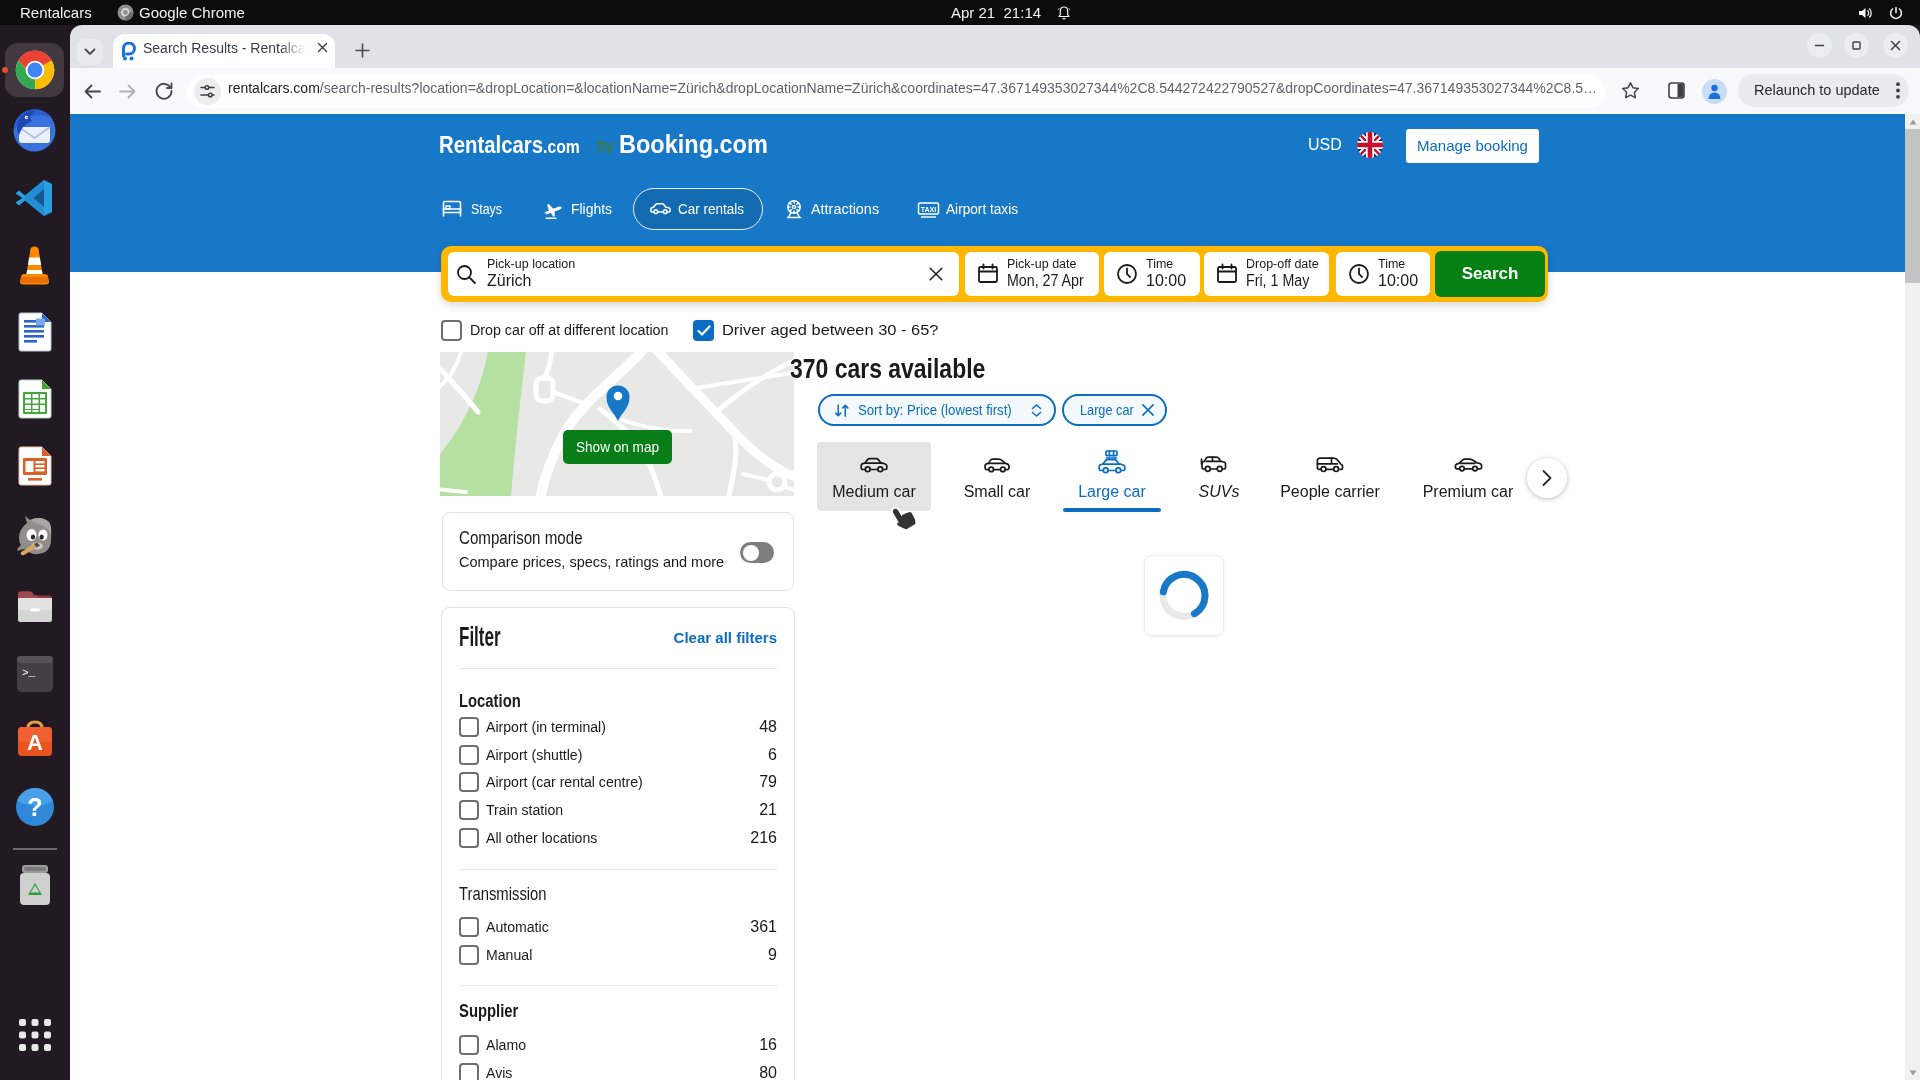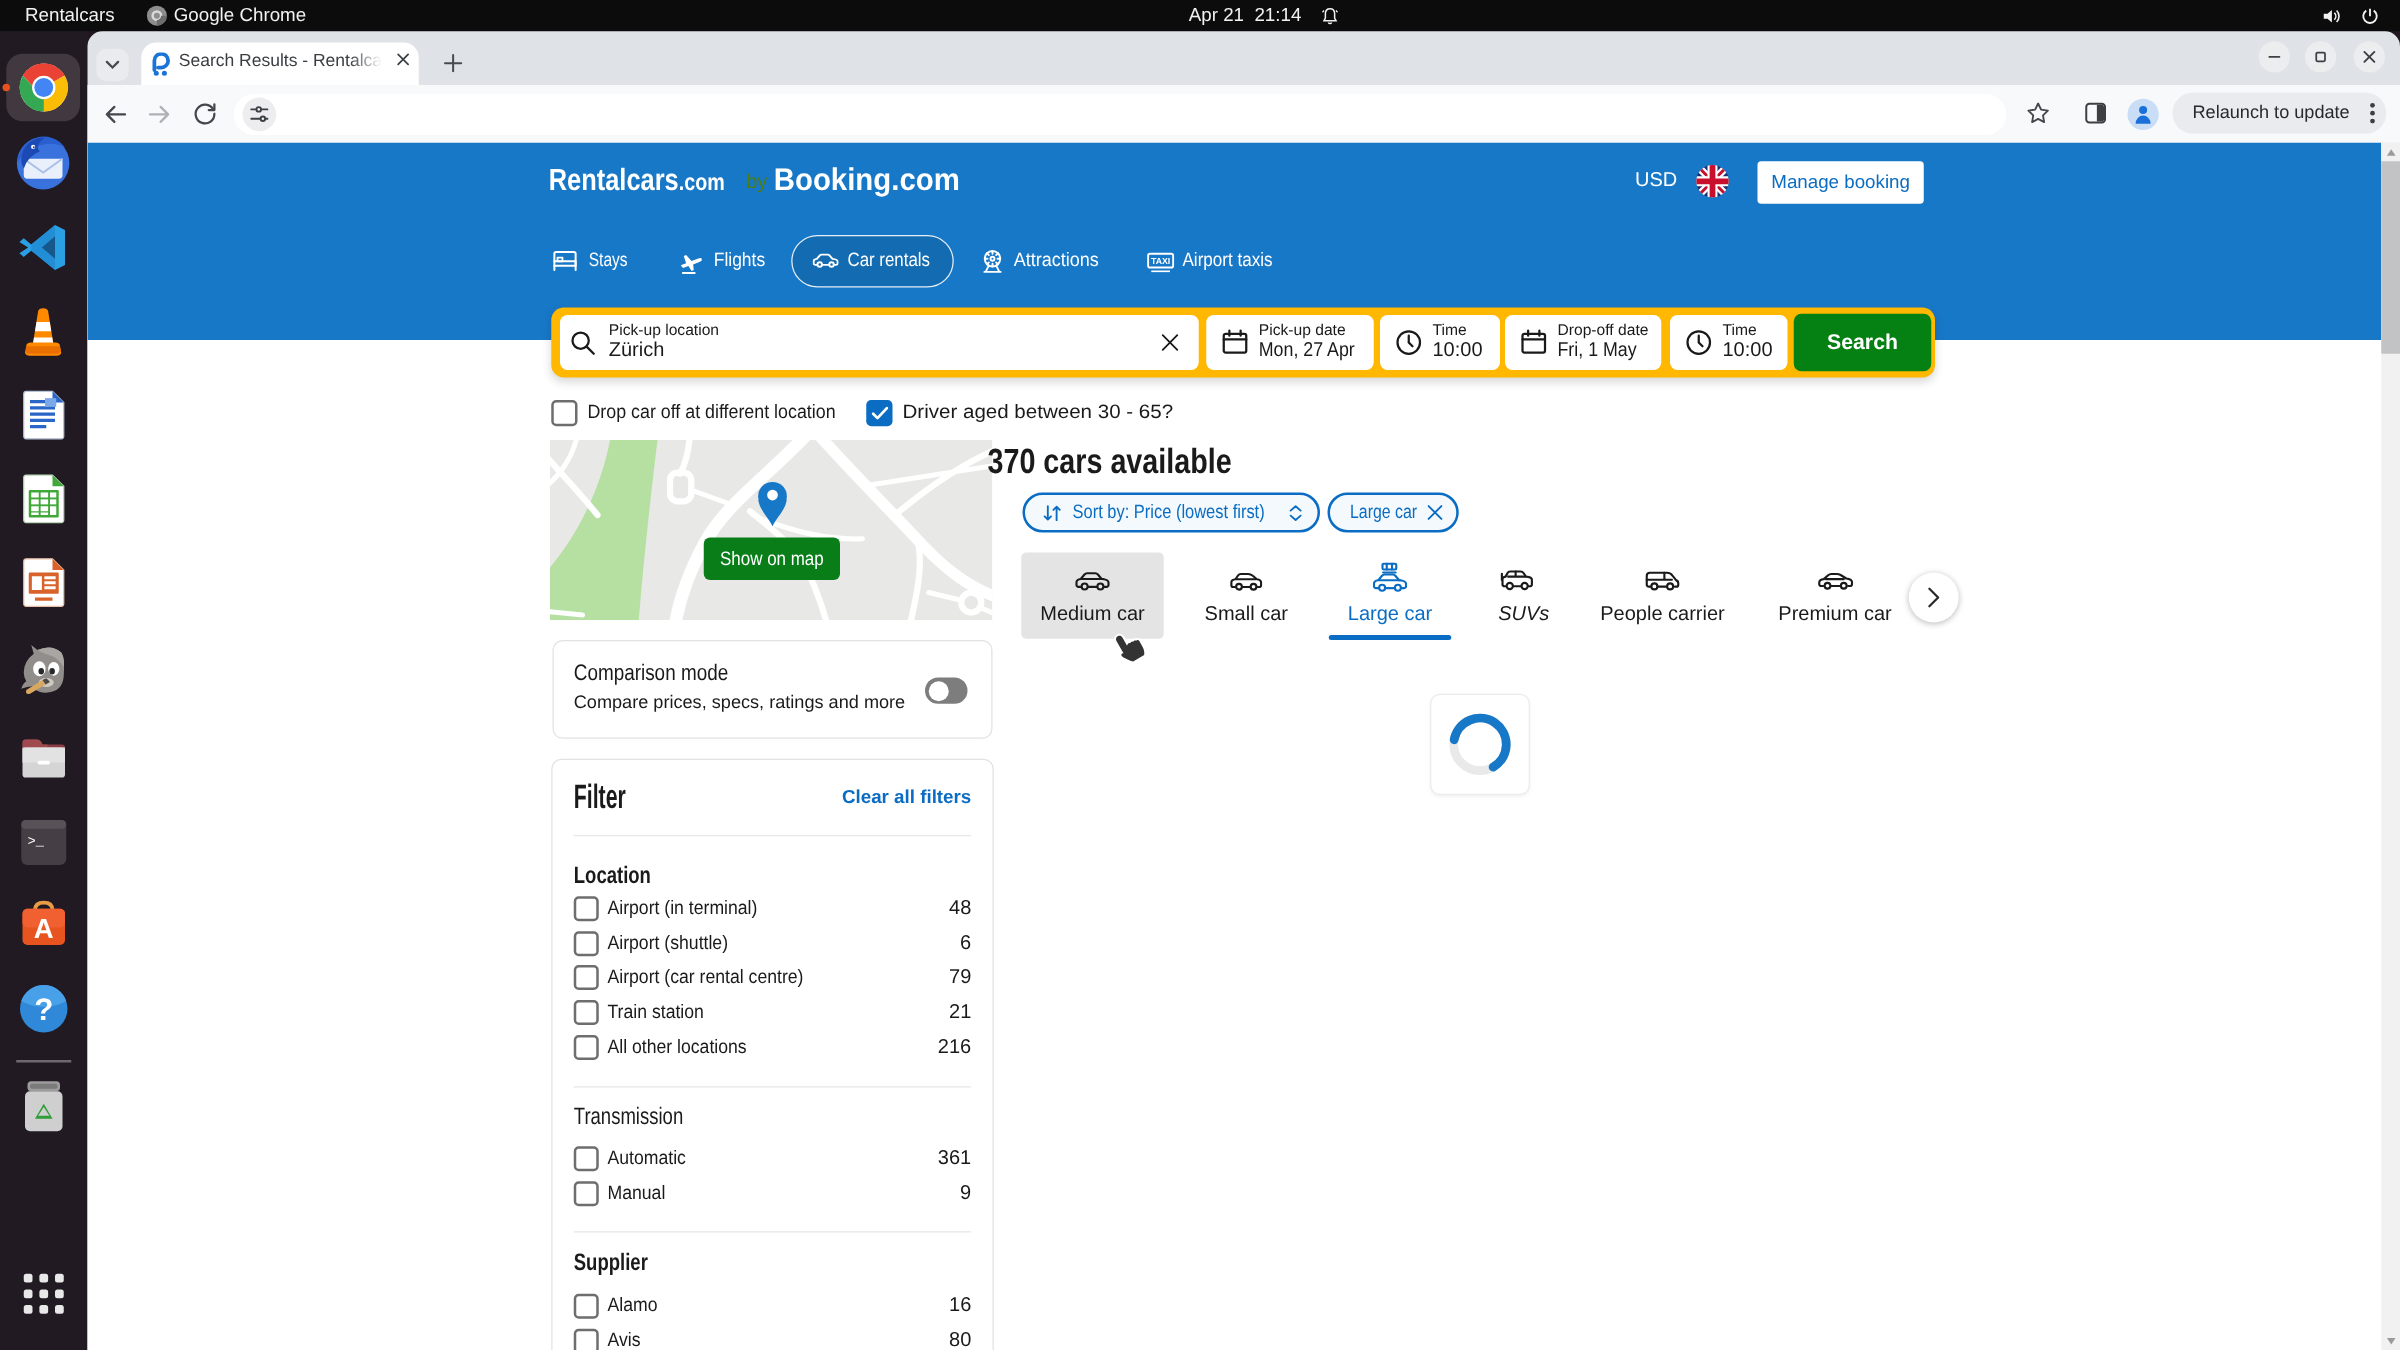--- a/index.html
+++ b/index.html
@@ -241,20 +241,21 @@
           <path d="M17.5 2.5 L17.5 7 L13 7" stroke-linejoin="round"></path>
         </svg>
 
       <div class="abs" style="left:117px;top:7px;width:1418px;height:33px;background:#ffffff;border-radius:17px;"></div>
       <div class="abs" style="left:124px;top:10px;width:27px;height:27px;background:#ededef;border-radius:50%;"></div>
       <svg class="abs" style="left:130px;top:16px;" width="15" height="15" viewBox="0 0 15 15" stroke="#3c4043" stroke-width="1.5" fill="none" stroke-linecap="round">
           <path d="M1 3.5 L5 3.5 M9 3.5 L14 3.5 M1 11 L8 11 M12.5 11 L14 11"></path>
           <circle cx="7" cy="3.5" r="1.8"></circle>
           <circle cx="10.3" cy="11" r="1.8"></circle>
         </svg>
+      <div class="abs" style="left:158px;top:12px;width:1380px;height:24px;font-size:14px;color:#202124;white-space:nowrap;overflow:hidden;">rentalcars.com<span style="color:#5f6368;">/search-results?location=&amp;dropLocation=&amp;locationName=Zürich&amp;dropLocationName=Zürich&amp;coordinates=47.367149353027344%2C8.544272422790527&amp;dropCoordinates=47.367149353027344%2C8.5…</span></div>
       <svg class="abs" style="left:1551px;top:13px;" width="19" height="19" viewBox="0 0 19 19" stroke="#44474b" stroke-width="1.5" fill="none" stroke-linejoin="round">
           <path d="M9.5 1.8 L11.9 6.7 L17.3 7.5 L13.4 11.3 L14.3 16.7 L9.5 14.1 L4.7 16.7 L5.6 11.3 L1.7 7.5 L7.1 6.7 Z"></path>
         </svg>
       <svg class="abs" style="left:1597px;top:13px;" width="19" height="19" viewBox="0 0 19 19" fill="none">
           <rect x="2" y="2" width="15" height="15" rx="2.5" stroke="#3c4043" stroke-width="1.6"></rect>
           <path d="M10.5 2.8 L14.8 2.8 A1.7 1.7 0 0 1 16.2 4.4 L16.2 14.6 A1.7 1.7 0 0 1 14.8 16.2 L10.5 16.2 Z" fill="#3c4043"></path>
         </svg>
       <div class="abs" style="left:1632px;top:11px;width:25px;height:25px;border-radius:50%;background:#c9ddf7;"></div>
       <svg class="abs" style="left:1637px;top:15px;" width="15" height="17" viewBox="0 0 15 17">
           <circle cx="7.5" cy="5" r="3.2" fill="#1b6fd8"></circle>

